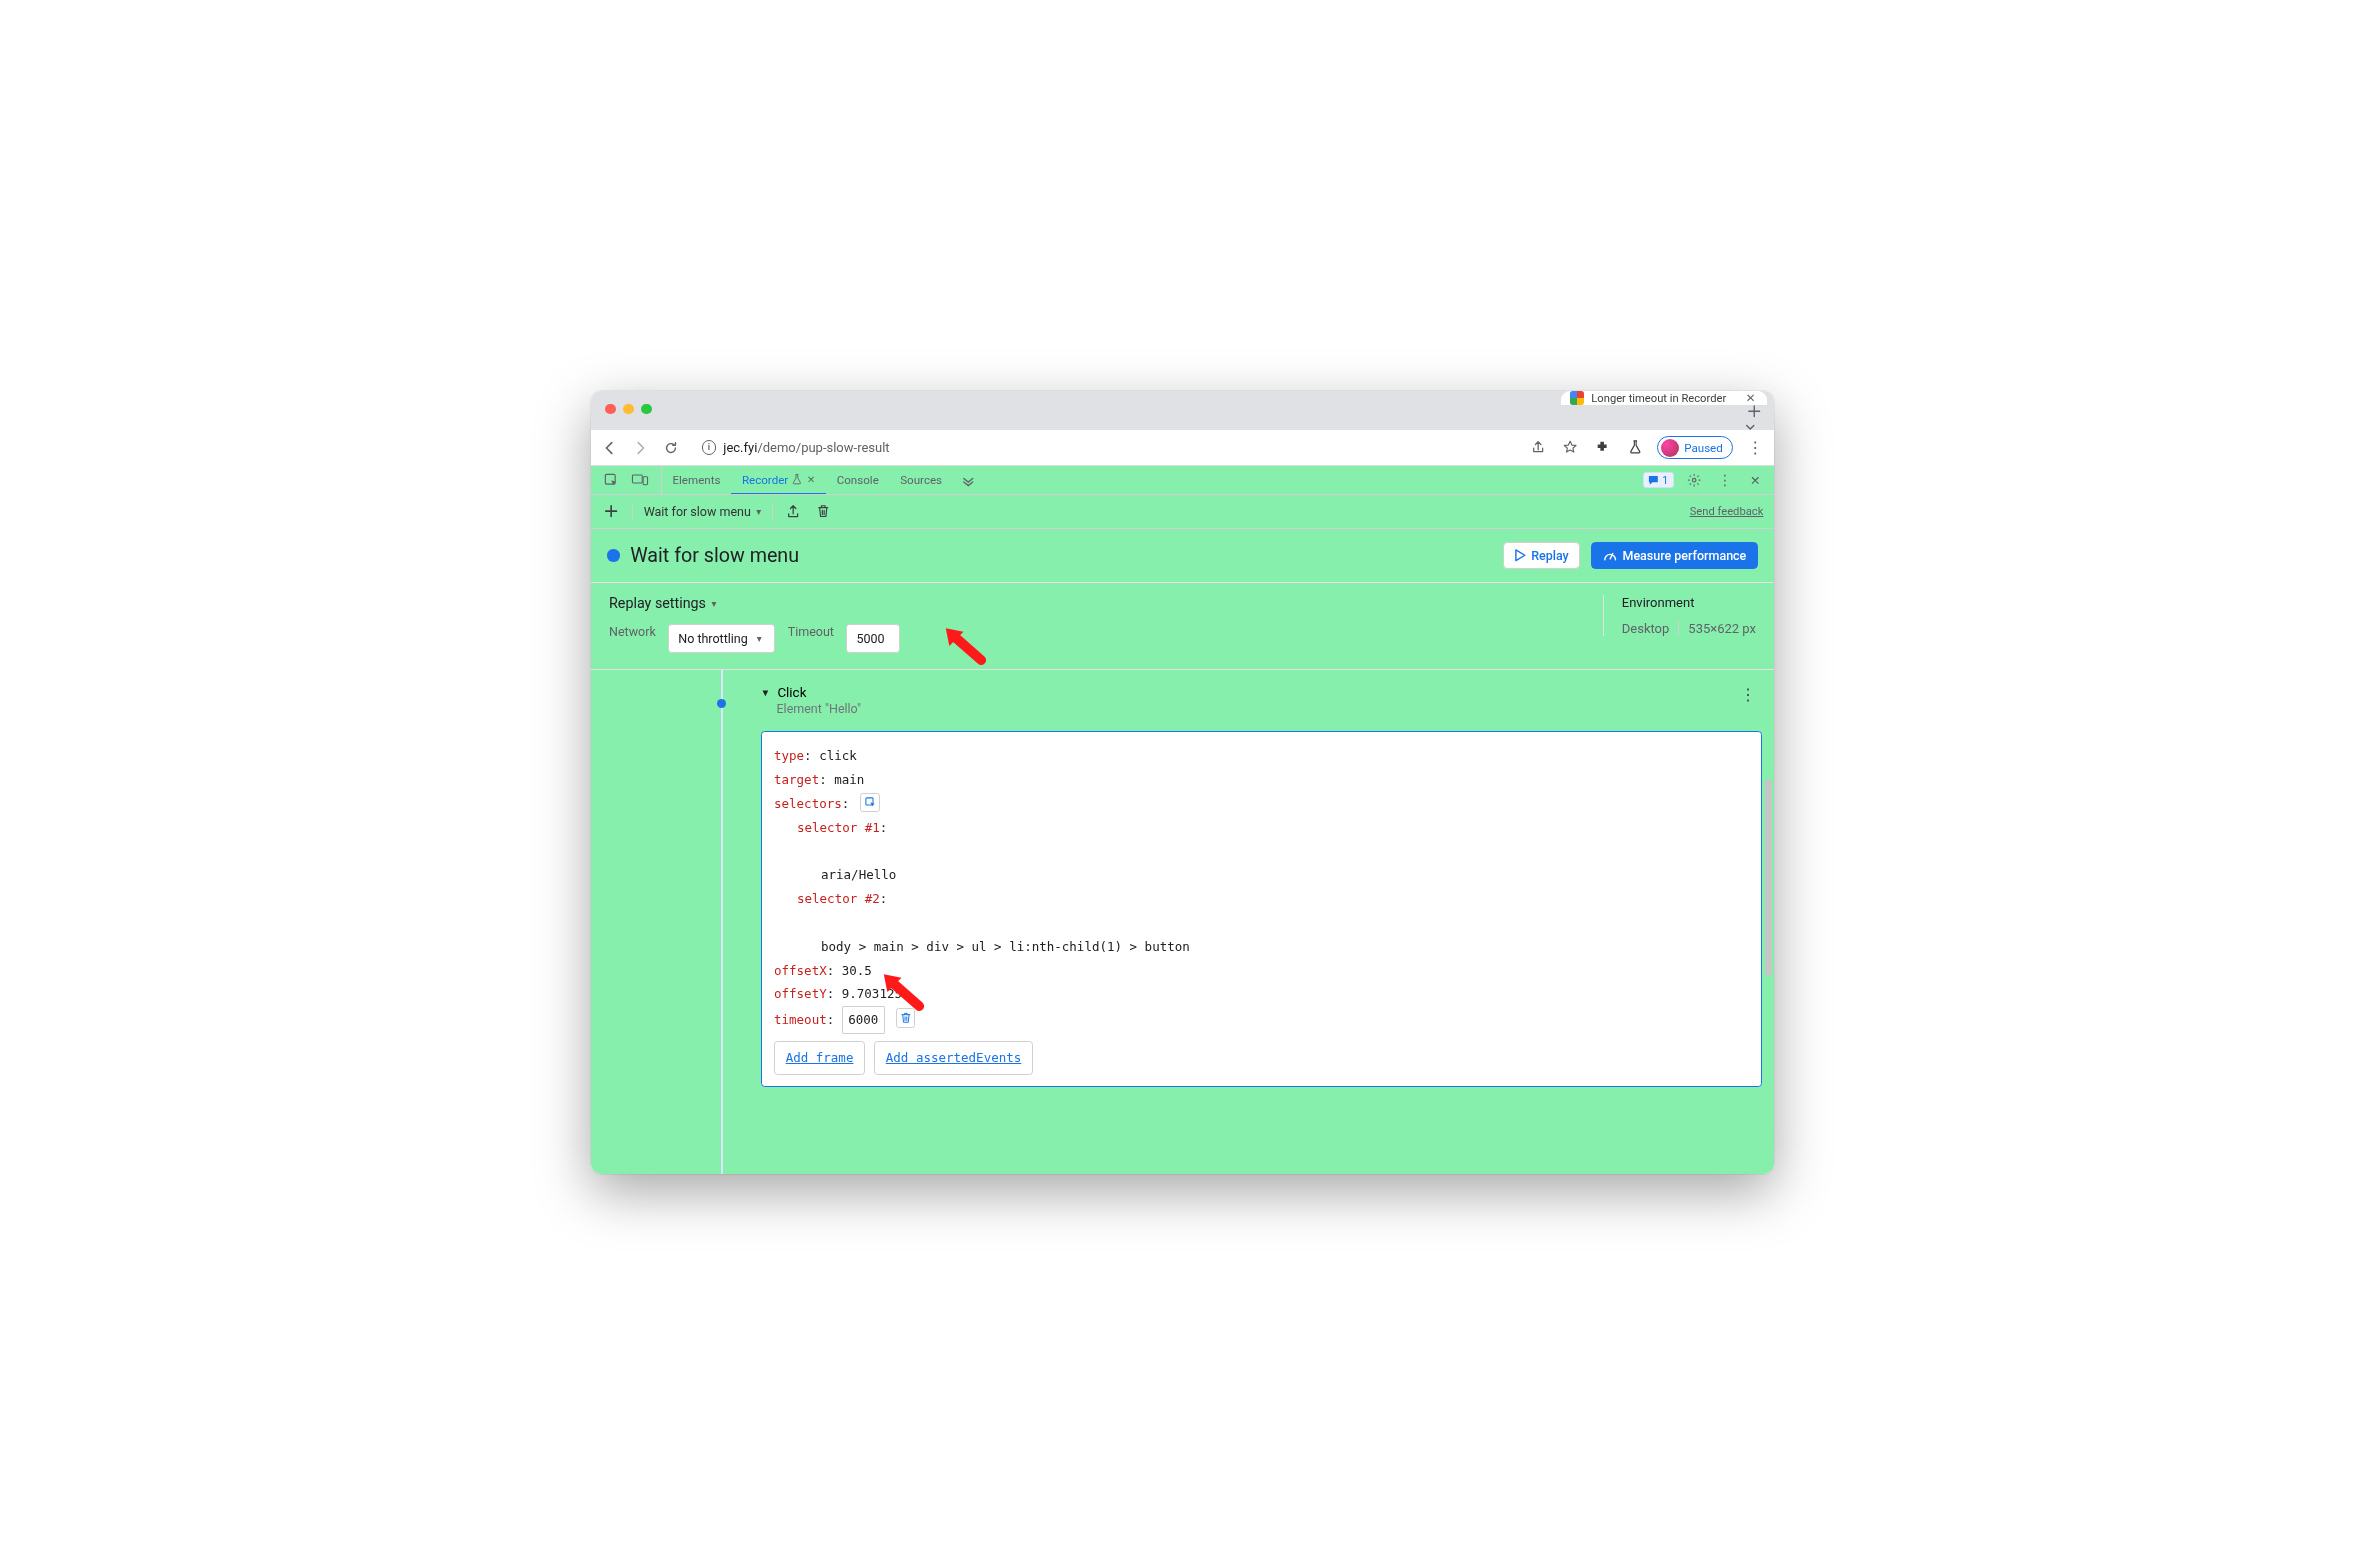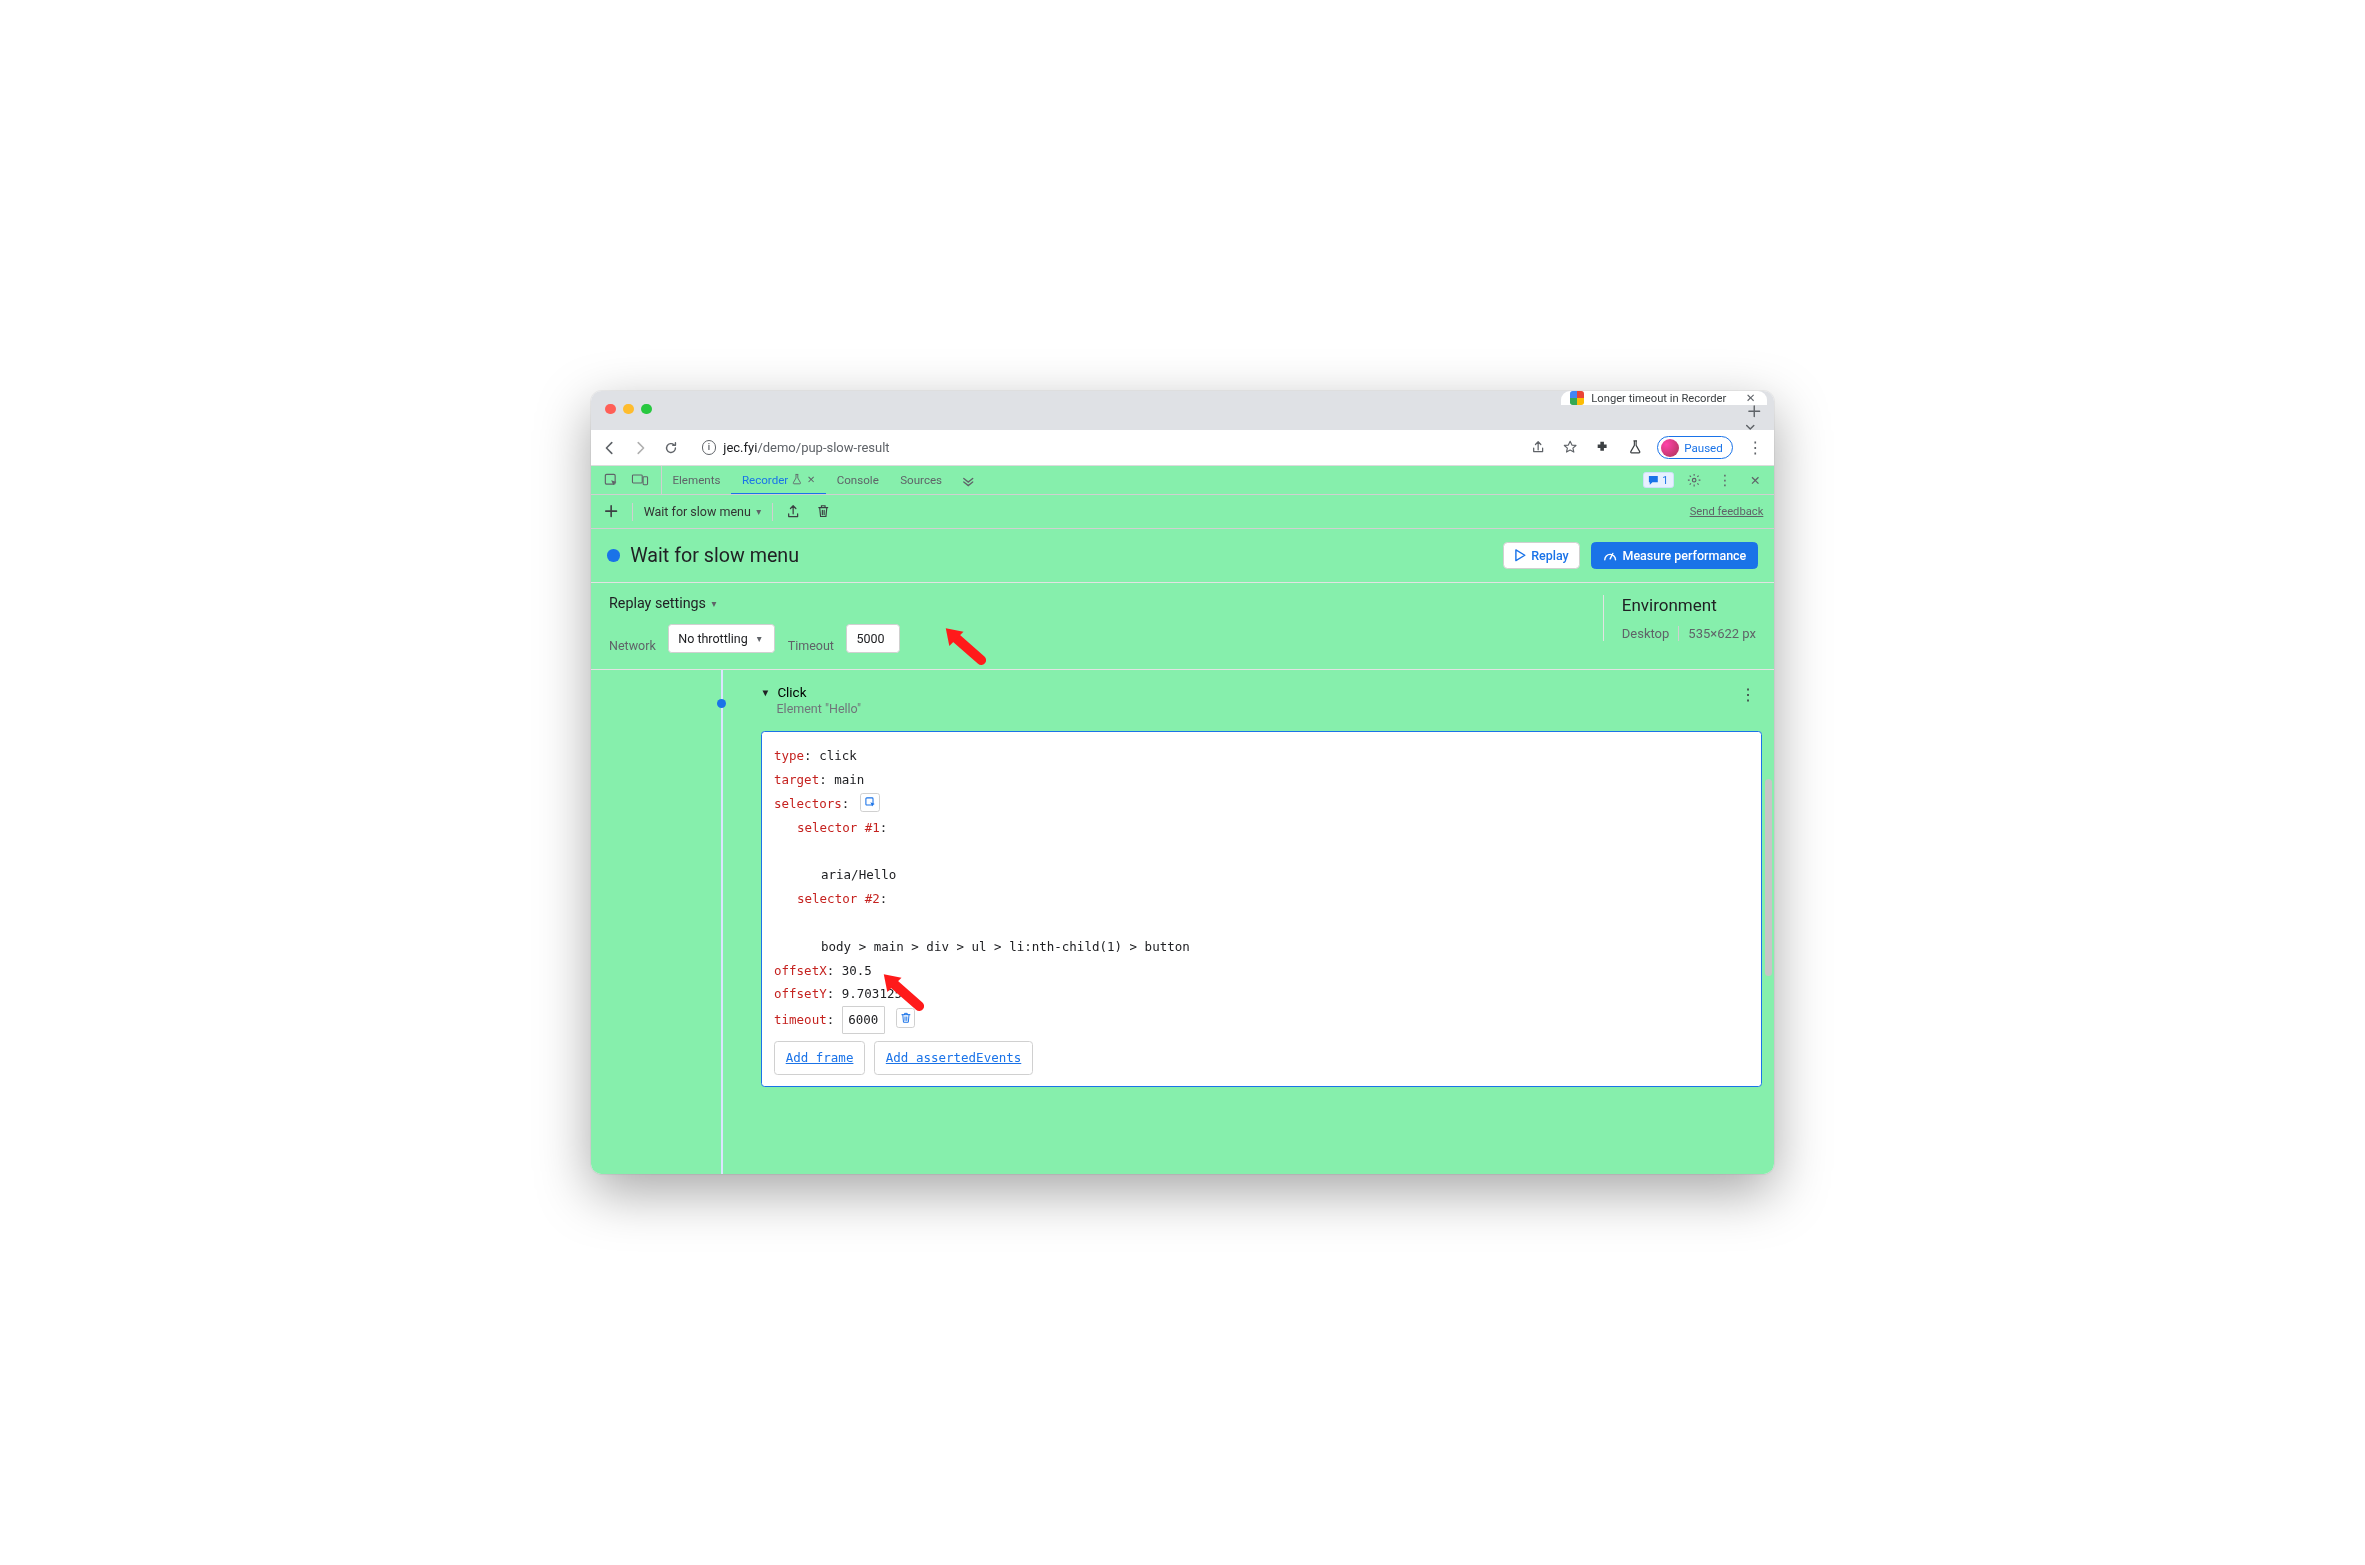--- a/index.html
+++ b/index.html
@@ -196,30 +196,30 @@
   }
   .btn.blue-text { color:#1a73e8; }
   .btn.blue { background:#1a73e8;color:#fff;border-color:#1a73e8; }
   
   .settings {
     padding:12.5px 18px 16px;display:flex;align-items:flex-start;border-bottom:0.9px solid #e3e3e3;
     position:relative;
   }
   .settings-left { flex:1; }
   .settings-title { font-size:14.3px;color:#202124;display:flex;align-items:center;gap:5.4px; margin-bottom:12.5px;}
-  .settings-row { display:flex;align-items:flex-end;gap:12.5px;font-size:12.5px;color:#5f6368; }
+  .settings-row { display:flex;align-items:flex-start;gap:12.5px;font-size:12.5px;color:#5f6368; }
   .select-box, .input-box {
     border:0.9px solid #d0d0d0;border-radius:3.6px;
     padding:6.3px 9px;display:flex;align-items:center;gap:9px;
     color:#202124;font-size:12.5px;min-width:54px;
     background:#fff;
   }
   .select-box { min-width:107px; }
   .env { text-align:left;border-left:0.9px solid #e3e3e3;padding-left:18px; }
-  .env-title { font-size:17px;color:#202124;margin-bottom:10.7px; }
+  .env-title { font-size:13px;color:#202124;margin-bottom:10.7px; }
   .env-row { display:flex;gap:9px;font-size:13px;color:#5f6368; }
   .env-row .envv { border-left:0.9px solid #d0d0d0;padding-left:9px; }
   
   .steps {
     flex:1;overflow:auto;padding:14.3px 12.5px 25px 12.5px;position:relative;
   }
   .timeline {
     position:absolute;left:130px;top:0;bottom:0;width:1.8px;background:#dbe4ff;
   }
   .timeline-dot { position:absolute;left:126px;top:29px;width:9px;height:9px;border-radius:50%;background:#1a73e8; }

